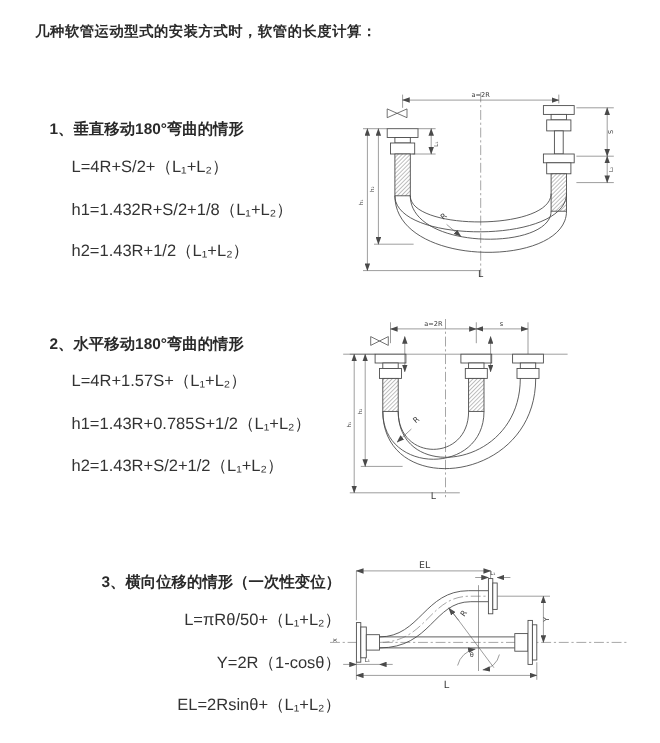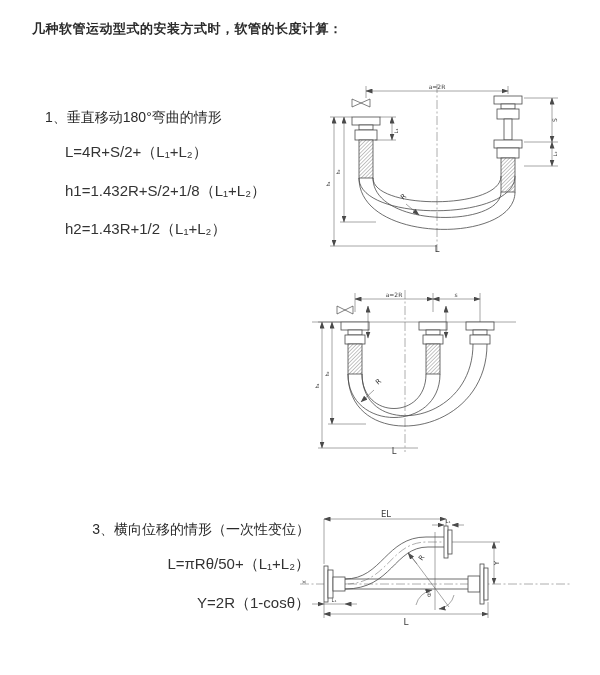--- a/index.html
+++ b/index.html
@@ -5,21 +5,21 @@
   html,body{margin:0;padding:0;background:#ffffff;}
   #page{
     position:relative;width:600px;height:675px;background:#ffffff;overflow:hidden;
     font-family:"Liberation Sans","DejaVu Sans",sans-serif;color:#2e2e2e;
   }
   .doc-title{
     position:absolute;left:32px;top:20px;font-size:13px;font-weight:bold;
     letter-spacing:0.5px;color:#2a2a2a;white-space:nowrap;
   }
   .sec-text{position:absolute;left:45px;width:265px;}
-  .sec-text h2{margin:0 0 9px 0;font-size:14px;font-weight:normal;color:#2a2a2a;white-space:nowrap;}
+  .sec-text h2{margin:0 0 9px 0;font-size:14px;font-weight:bold;color:#2a2a2a;white-space:nowrap;}
   .sec-text p.formula{margin:11px 0 0 20px;font-size:15px;line-height:27.5px;color:#333;white-space:nowrap;}
   #sec1-text{top:109px;}
   #sec2-text{top:304px;}
   #sec3-text{top:521px;text-align:right;}
   svg.diagram{position:absolute;}
   #diagram1{left:308px;top:76px;}
   #diagram2{left:308px;top:282px;}
   #diagram3{left:298px;top:506px;}
   svg .ln{stroke:#4a4a4a;stroke-width:0.8;fill:none;}
   svg .thin{stroke:#5c5c5c;stroke-width:0.55;fill:none;}
@@ -119,20 +119,26 @@
     </g>
 
     <g>
       <text x="95" y="124" font-size="7" transform="rotate(-40 95 124)">R</text>
       <line class="thin" x1="98" y1="128" x2="111" y2="139" marker-end="url(#a1)"></line>
     </g>
 
     <text class="biglabel" x="129" y="176" text-anchor="middle">L</text>
   </svg>
 
+  <div class="sec-text" id="sec2-text">
+    <h2>2、水平移动180°弯曲的情形</h2>
+    <p class="formula">L=4R+1.57S+（L₁+L₂）</p>
+    <p class="formula">h1=1.43R+0.785S+1/2（L₁+L₂）</p>
+    <p class="formula">h2=1.43R+S/2+1/2（L₁+L₂）</p>
+  </div>
 
   <svg id="diagram2" class="diagram" width="272" height="176" viewBox="0 0 272 176">
     <defs>
       <marker id="a2" markerUnits="userSpaceOnUse" markerWidth="7" markerHeight="5" refX="6.5" refY="2.5" orient="auto-start-reverse">
         <path d="M0,0 L7,2.5 L0,5 Z" fill="#4a4a4a"></path>
       </marker>
       <pattern id="h2p" width="2.6" height="2.6" patternUnits="userSpaceOnUse" patternTransform="rotate(45)">
         <rect width="2.6" height="2.6" fill="#ffffff"></rect>
         <line x1="0" y1="0" x2="0" y2="2.6" stroke="#6e6e6e" stroke-width="0.8"></line>
       </pattern>
@@ -198,20 +204,21 @@
       <line class="thin" x1="66" y1="108" x2="53" y2="120" marker-end="url(#a2)"></line>
     </g>
 
     <text class="biglabel" x="86" y="172" text-anchor="middle">L</text>
   </svg>
 
   <div class="sec-text" id="sec3-text">
     <h2>3、横向位移的情形（一次性变位）</h2>
     <p class="formula">L=πRθ/50+（L₁+L₂）</p>
     <p class="formula">Y=2R（1-cosθ）</p>
+    <p class="formula">EL=2Rsinθ+（L₁+L₂）</p>
   </div>
 
   <svg id="diagram3" class="diagram" width="284" height="142" viewBox="0 0 284 142">
     <defs>
       <marker id="a3" markerUnits="userSpaceOnUse" markerWidth="7" markerHeight="5" refX="6.5" refY="2.5" orient="auto-start-reverse">
         <path d="M0,0 L7,2.5 L0,5 Z" fill="#4a4a4a"></path>
       </marker>
     </defs>
 
     <line class="cl" x1="2" y1="78" x2="272" y2="78"></line>

